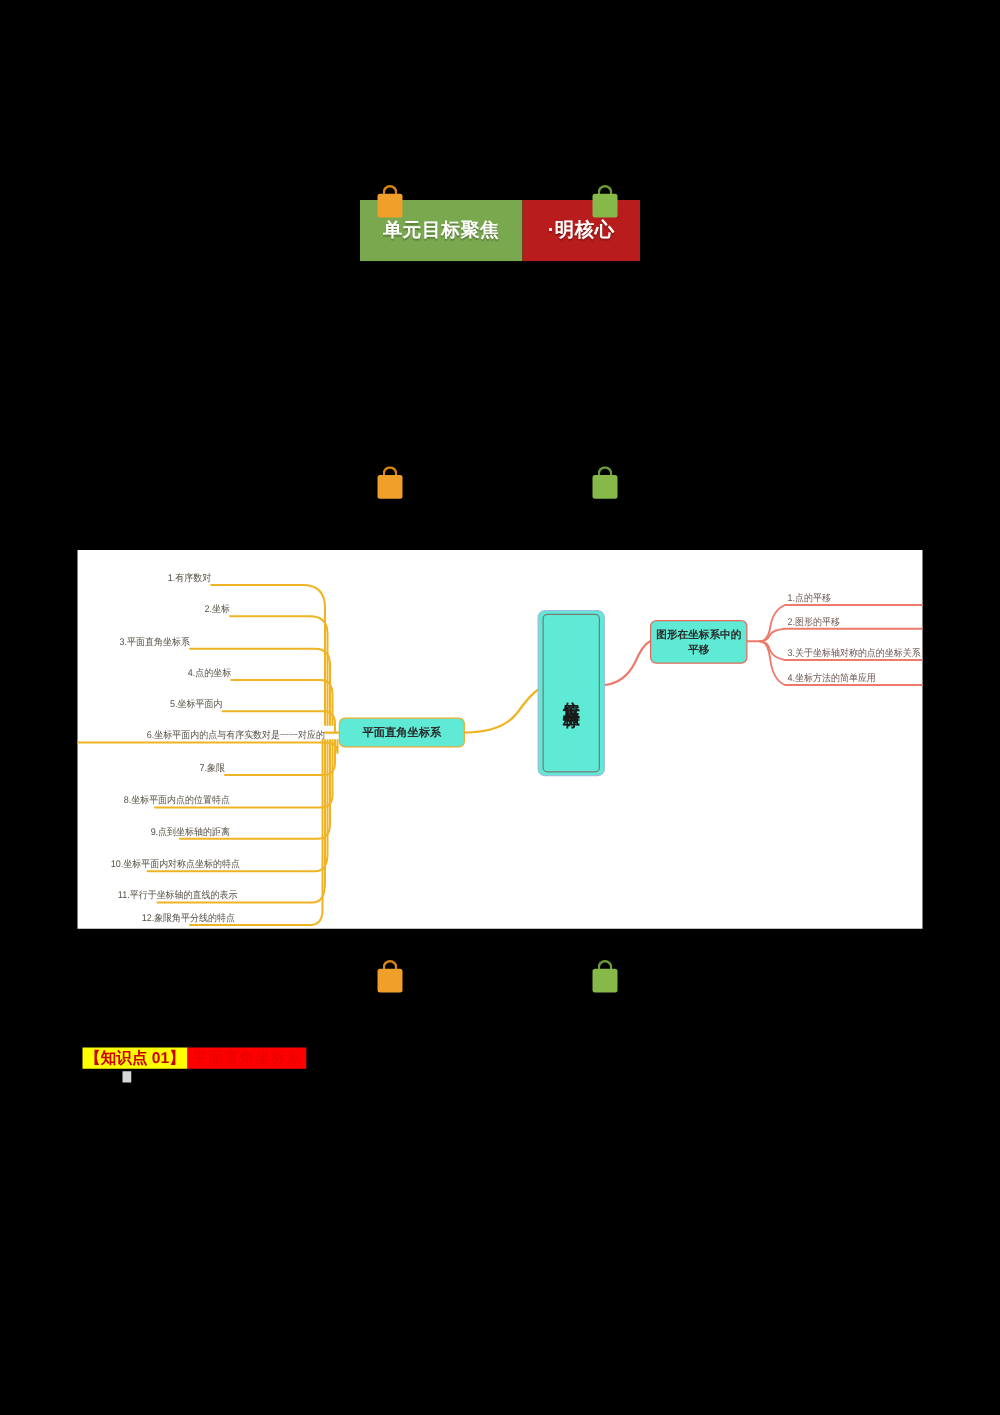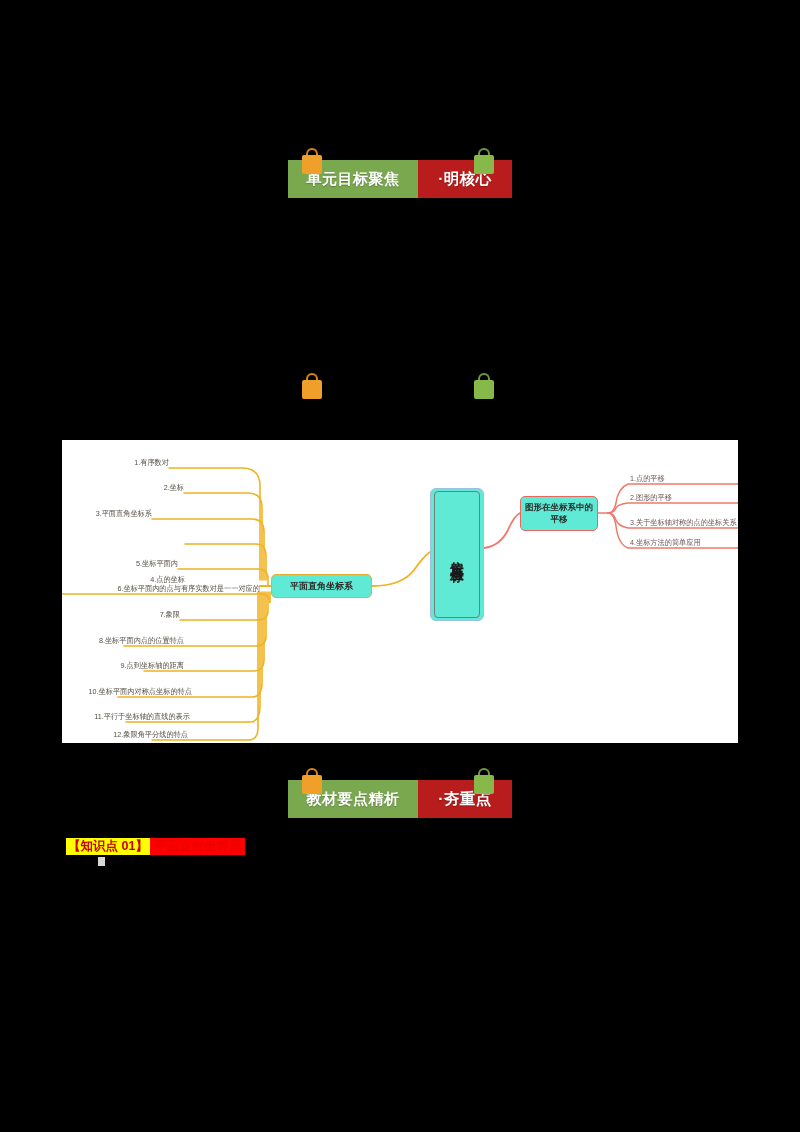--- a/index.html
+++ b/index.html
@@ -25,21 +25,21 @@
 
   
   .banner {
     position: absolute;
     width: 224px;
     height: 50px;
   }
   .banner .bar {
     position: absolute;
     left: 0; top: 12px;
-    width: 224px; height: 38px;
+    width: 224px; height: 49px;
     display: flex;
     overflow: hidden;
   }
   .banner .bar .left {
     background: #7aa84f;
     flex: 0 0 130px;
     display: flex;
     align-items: center;
     justify-content: center;
   }
@@ -285,45 +285,37 @@
       <span>平面直角坐标系</span>
     </div>
 
     <div class="node node-branch-right">
       <span>图形在坐标系中的平移</span>
     </div>
 
     <div class="leaf leaf-left" style="left:7px;  top:18px;  width:100px;">1.有序数对</div>
     <div class="leaf leaf-left" style="left:22px; top:43px;  width:100px;">2.坐标</div>
     <div class="leaf leaf-left" style="left:-10px;top:69px;  width:100px;">3.平面直角坐标系</div>
-    <div class="leaf leaf-left" style="left:23px; top:94px;  width:100px;margin-top:41px;">4.点的坐标</div>
+    <div class="leaf leaf-left" style="left:23px; top:94px;  width:100px;">4.点的坐标</div>
     <div class="leaf leaf-left" style="left:16px; top:119px; width:100px;">5.坐标平面内</div>
     <div class="leaf leaf-left" style="left:-6px; top:144px; width:204px;">6.坐标平面内的点与有序实数对是一一对应的</div>
     <div class="leaf leaf-left" style="left:18px; top:170px; width:100px;">7.象限</div>
     <div class="leaf leaf-left" style="left:-8px; top:196px; width:130px;">8.坐标平面内点的位置特点</div>
     <div class="leaf leaf-left" style="left:12px; top:221px; width:110px;">9.点到坐标轴的距离</div>
     <div class="leaf leaf-left" style="left:-14px;top:247px; width:144px;">10.坐标平面内对称点坐标的特点</div>
     <div class="leaf leaf-left" style="left:-6px; top:272px; width:134px;">11.平行于坐标轴的直线的表示</div>
     <div class="leaf leaf-left" style="left:20px; top:290px; width:106px;">12.象限角平分线的特点</div>
 
     <div class="leaf leaf-right" style="left:568px; top:34px;">1.点的平移</div>
     <div class="leaf leaf-right" style="left:568px; top:53px;">2.图形的平移</div>
     <div class="leaf leaf-right" style="left:568px; top:78px;">3.关于坐标轴对称的点的坐标关系</div>
     <div class="leaf leaf-right" style="left:568px; top:98px;">4.坐标方法的简单应用</div>
   </div>
 
   <div class="banner" style="left:288px; top:768px;">
-    <div class="bar">
-      <div class="left">
-        <span>教材要点精析</span>
-      </div>
-      <div class="right">
-        <span>·夯重点</span>
-      </div>
-    </div>
     <div class="clip left-clip">
       <div class="arm"></div>
         <div class="body"></div>
     </div>
     <div class="clip right-clip">
       <div class="arm"></div>
         <div class="body"></div>
     </div>
   </div>
 

